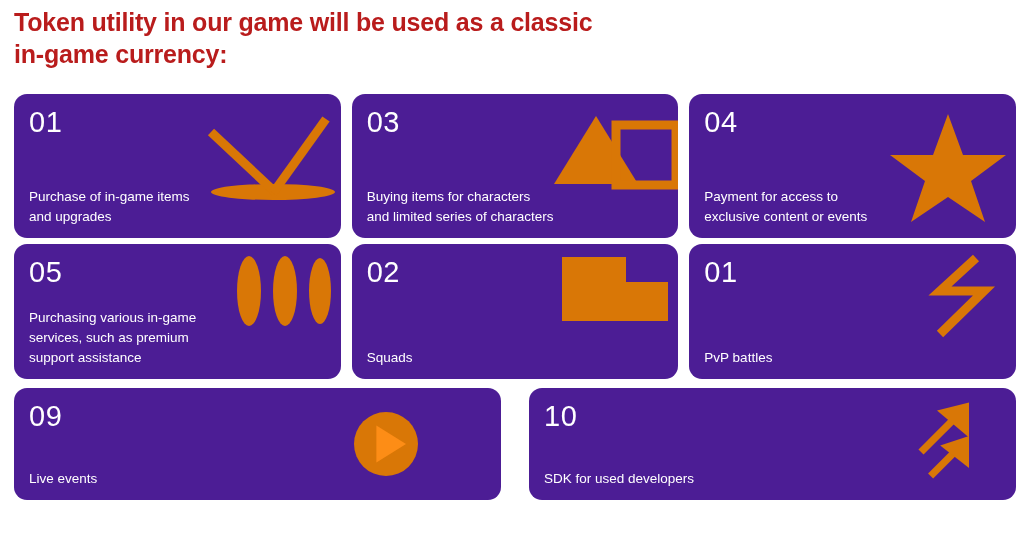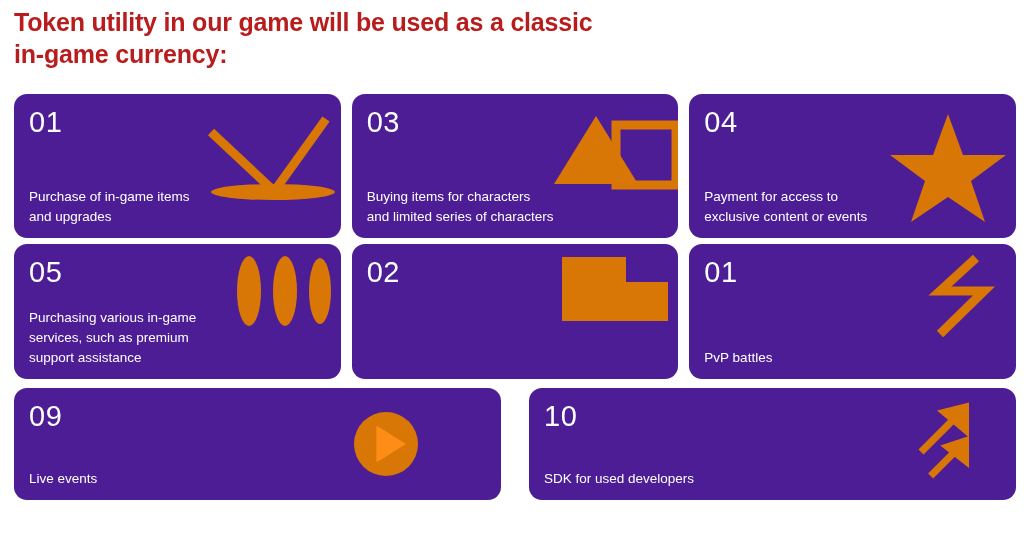--- a/index.html
+++ b/index.html
@@ -157,20 +157,21 @@
     </div>
 
     <div class="card">
       <div class="card-num">02</div>
       <div class="icon-wrap">
         <svg viewBox="0 0 150 135" preserveAspectRatio="xMidYMid meet">
           <rect x="34" y="13" width="64" height="64" fill="#D97706"></rect>
           <rect x="98" y="38" width="42" height="39" fill="#D97706"></rect>
         </svg>
       </div>
+      <div class="card-label">Squads</div>
     </div>
 
 
     <div class="card">
       <div class="card-num">01</div>
       <div class="icon-wrap">
         <svg viewBox="0 0 150 135" preserveAspectRatio="xMidYMid meet">
           <polyline points="110,14 74,47 118,47 74,90" fill="none" stroke="#D97706" stroke-width="9" stroke-linejoin="miter" stroke-linecap="butt"></polyline>
         </svg>
       </div>

